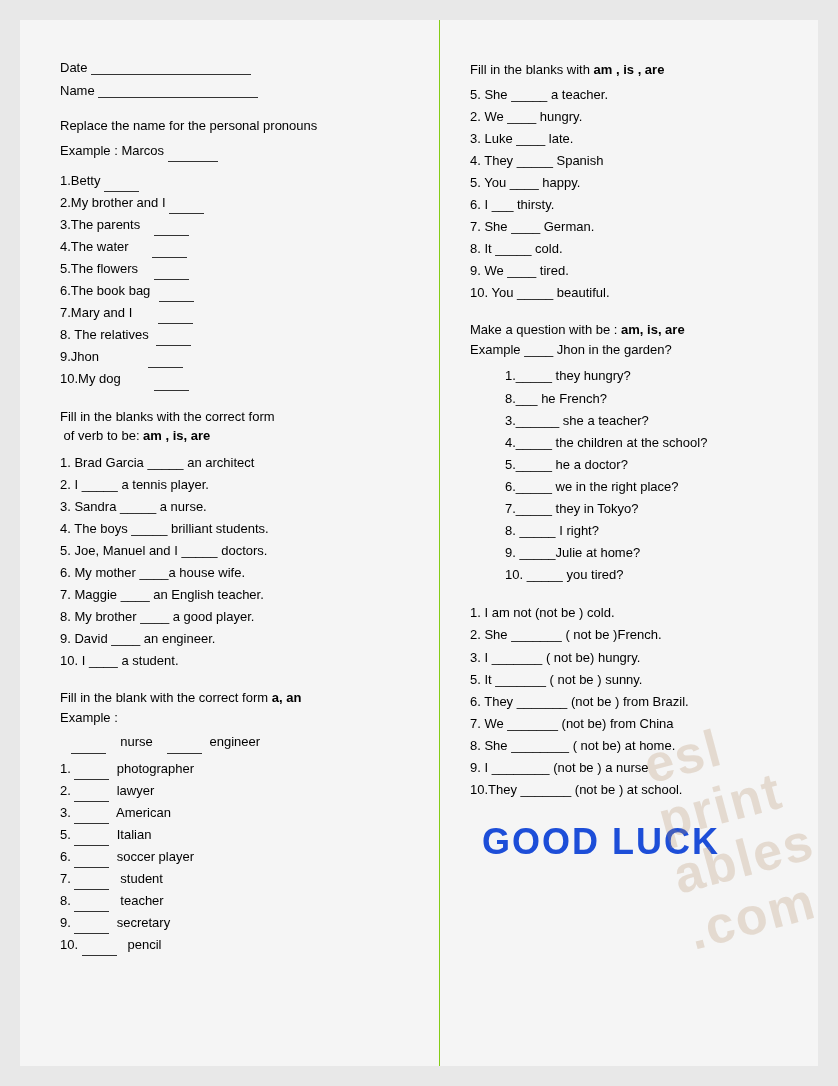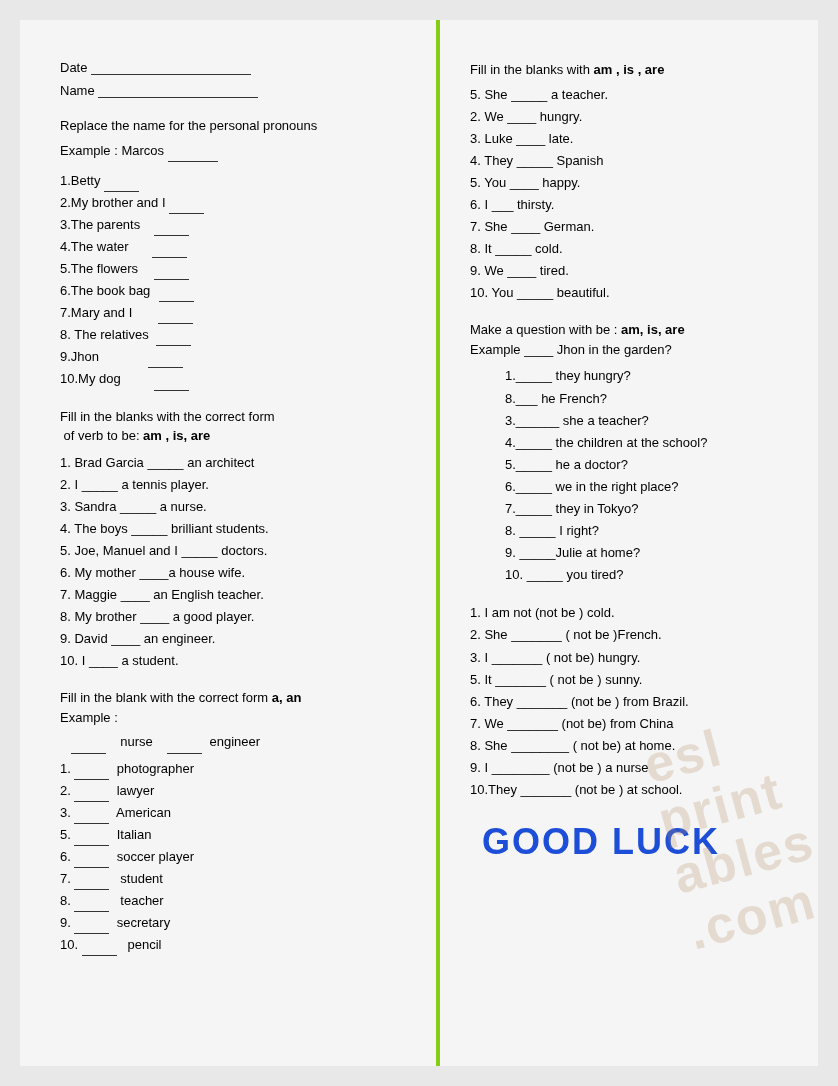--- a/index.html
+++ b/index.html
@@ -22,21 +22,21 @@
       width: 798px;
       min-height: 1046px;
       display: flex;
       flex-direction: row;
       position: relative;
       padding: 0;
     }
     .left-col {
       width: 420px;
       padding: 40px 30px 30px 40px;
-      border-right: 4px solid #84cc16;
+      border-right: 1px solid #84cc16;
     }
     .right-col {
       width: 378px;
       padding: 40px 20px 30px 30px;
       position: relative;
     }
     .watermark {
       position: absolute;
       bottom: 120px;
       right: 10px;

